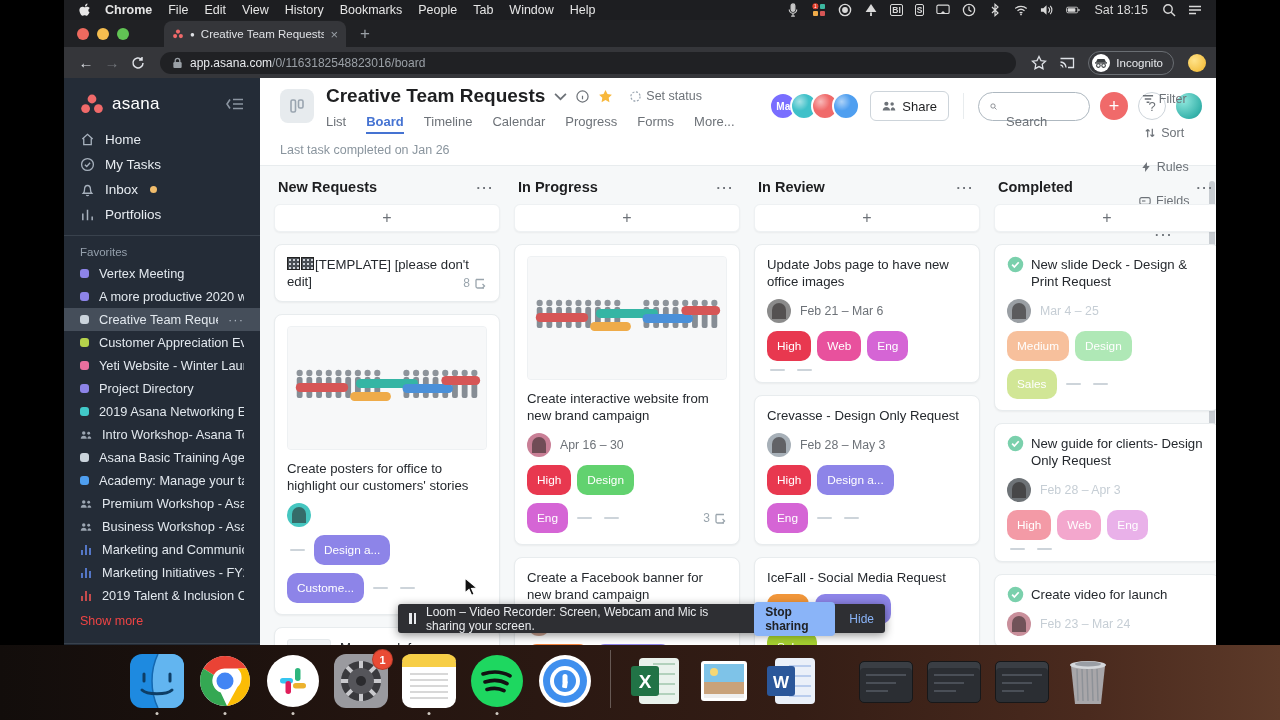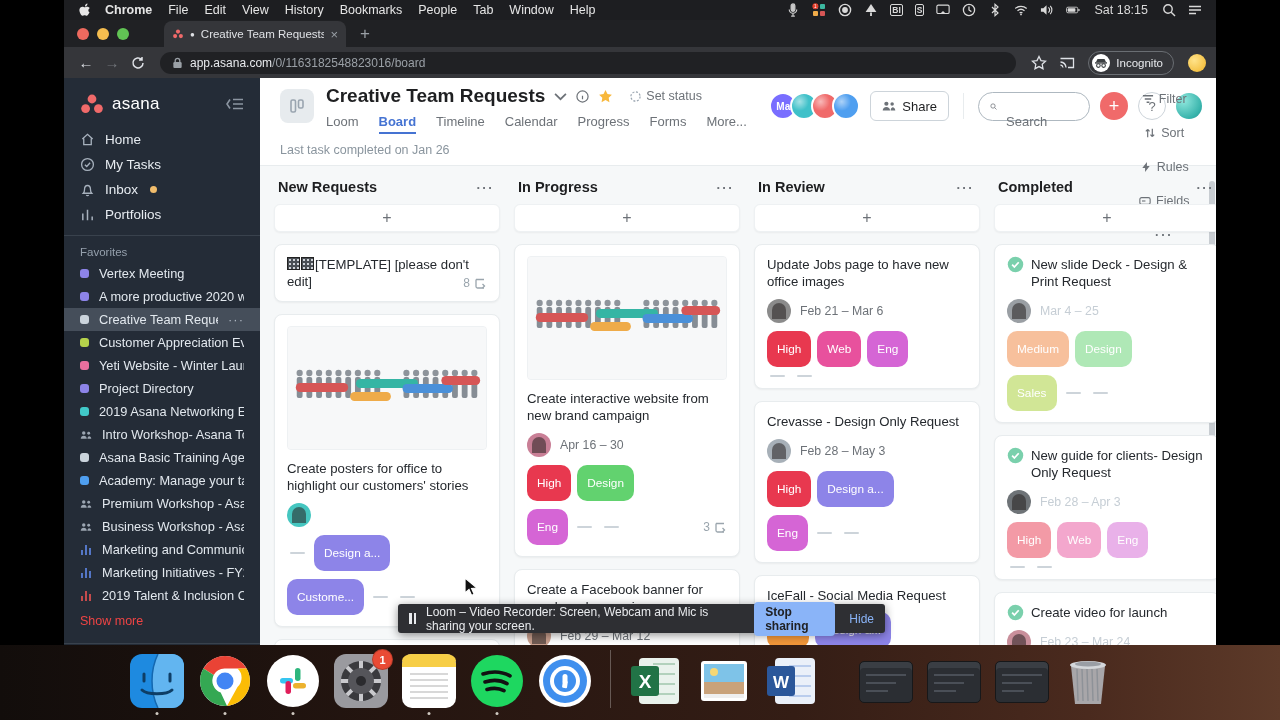--- a/index.html
+++ b/index.html
@@ -115,21 +115,21 @@
   .trow{display:flex;gap:7px;align-items:flex-start;}
   .gbox{display:inline-block;width:11px;height:11px;background:#4a4f55;border:1px solid #222;margin-right:1px;vertical-align:-1px;
     background-image:radial-gradient(#cfd3d8 1px,transparent 1px);background-size:4px 4px;}
   .checkic{width:17px;height:17px;flex:none;margin-top:0;}
   .meta{display:flex;align-items:center;gap:9px;margin-top:9px;}
   .av{width:24px;height:24px;border-radius:50%;flex:none;background:#ccc;position:relative;overflow:hidden;}
   .av::after{content:'';position:absolute;left:5px;top:4px;width:14px;height:16px;border-radius:7px 7px 0 0;background:rgba(40,35,35,.55);}
   .date{font-size:12.3px;color:#6d7278;}
   .card.done .date{color:#c6ced5;}
   .tags{display:flex;align-items:center;gap:6px;margin-top:8px;}
-  .pill{height:36px;border-radius:10px;padding:0 10px;color:#fff;font-size:11.8px;display:flex;align-items:center;white-space:nowrap;flex:none;}
+  .pill{height:30px;border-radius:10px;padding:0 10px;color:#fff;font-size:11.8px;display:flex;align-items:center;white-space:nowrap;flex:none;}
   .card.done .pill{opacity:.5;}
   .dash{width:15px;height:2px;background:#cdd4da;border-radius:1px;margin:0 3px;flex:none;}
   .subt{display:flex;align-items:center;gap:4px;color:#9aa5ad;font-size:12px;}
   .subt .ic{width:13px;height:13px;}
   .subt-abs{position:absolute;right:12px;bottom:9px;}
   .ml-auto{margin-left:auto;}
   .mini-thumb{width:42px;height:30px;background:#f1f3f5;border:1px solid #e6eaec;border-radius:3px;float:left;margin-right:9px;}
   #vscroll{position:absolute;right:1px;top:14px;width:6px;height:300px;background:#c8cdd2;border-radius:3px;}
   
   #loom{left:334px;top:584px;width:487px;height:29px;background:#2e2f33;border-radius:3px;z-index:60;
@@ -497,21 +497,21 @@
                 </svg>
               </span>
             <span id="set-status">
               <svg width="11" height="11" viewBox="0 0 11 11" fill="none" stroke="#9aa5b0" stroke-width="1.2" stroke-dasharray="2 1.6">
                   <circle cx="5.5" cy="5.5" r="4.6"></circle>
                 </svg>
               <span>Set status</span>
             </span>
           </div>
           <div id="tabs-row" class="abs">
-              <span class="ptab">Loom</span>
+              <span class="ptab">List</span>
               <span class="ptab active">Board</span>
               <span class="ptab">Timeline</span>
               <span class="ptab">Calendar</span>
               <span class="ptab">Progress</span>
               <span class="ptab">Forms</span>
               <span class="ptab">More...</span>
             </div>
           <div id="hdr-right" class="abs">
             <span id="members">
                 <span class="member" style="background: rgb(121, 110, 255);">Ma</span>

